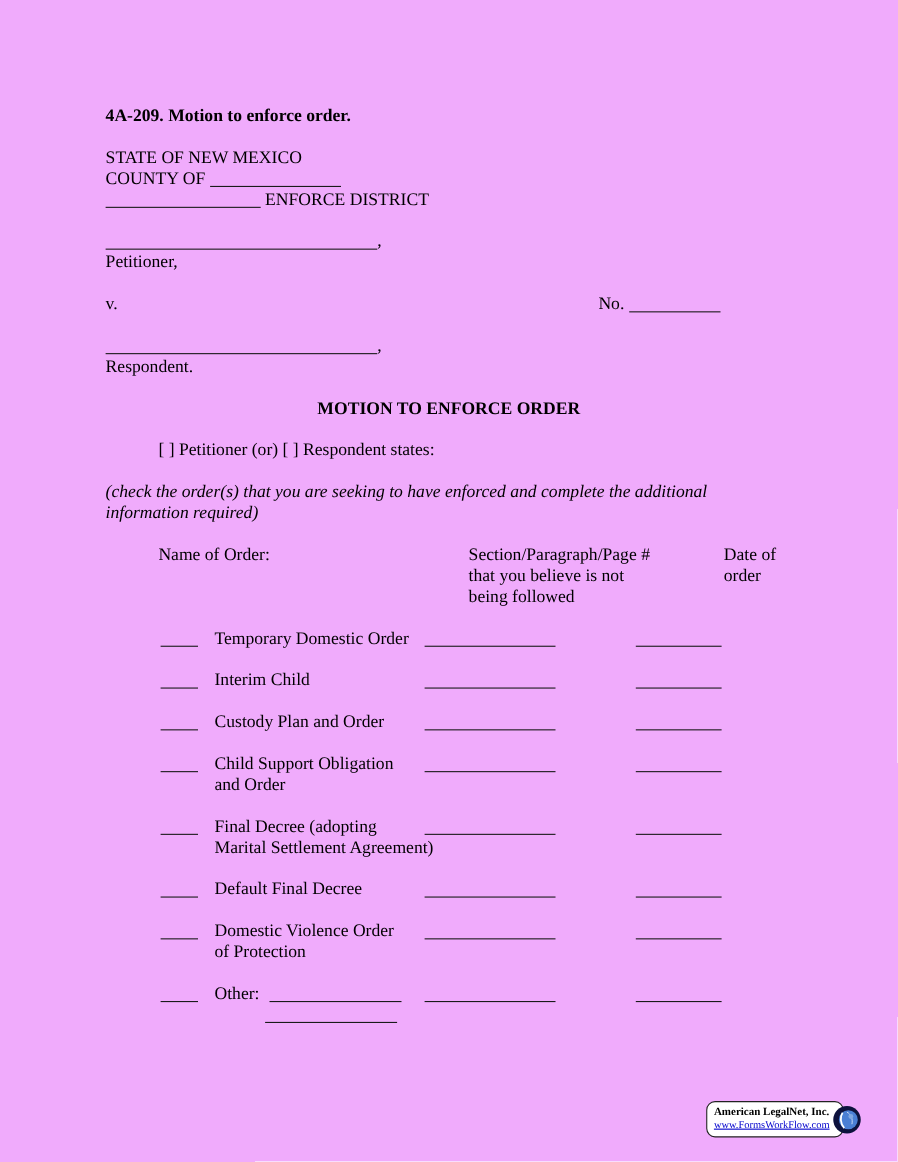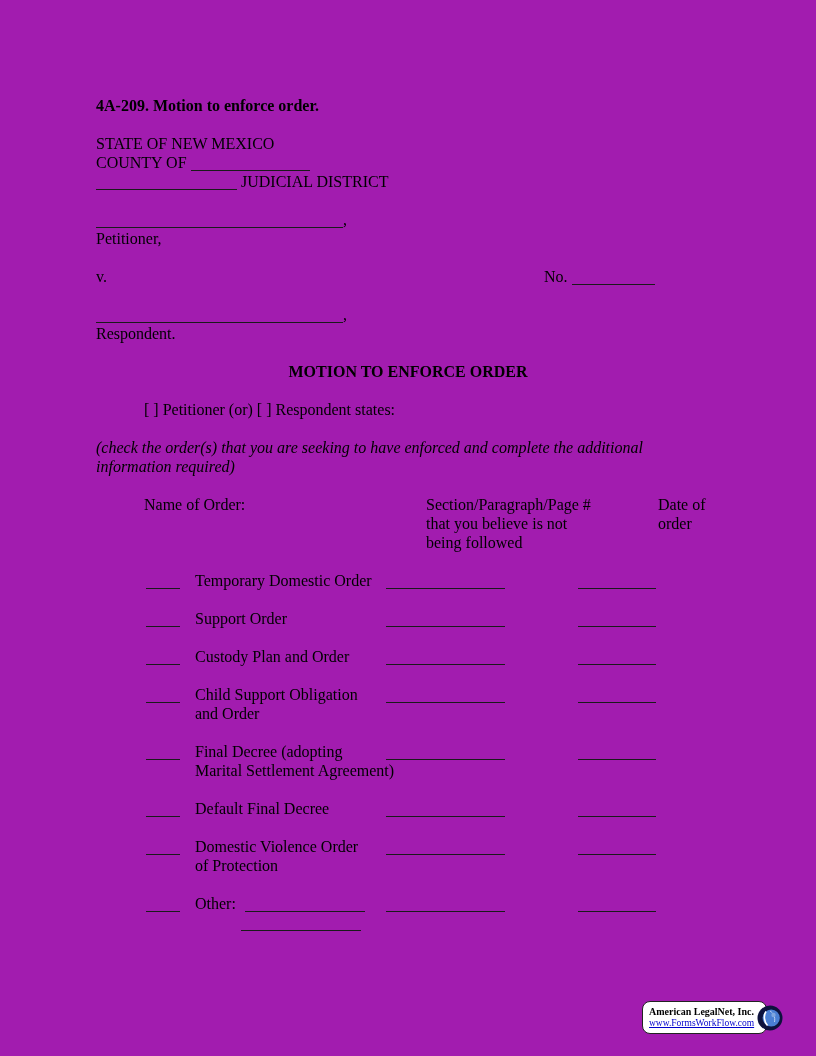--- a/index.html
+++ b/index.html
@@ -1,17 +1,17 @@
 <!DOCTYPE html>
 <html><head>
 <meta charset="utf-8">
 <style>
   html,body { margin:0; padding:0; background:#fff; }
   .page {
-    position:relative; width:816px; height:1056px; background:#a21caf;
+    position:relative; width:816px; height:1056px; background:#f0abfc;
     font-family:"Liberation Serif", serif; font-size:16px; line-height:19px; color:#000;
     overflow:hidden;
   }
   .content { padding:96px 96px 0 96px; }
   .bold { font-weight:bold; }
   .italic { font-style:italic; }
   .center { text-align:center; }
   .mt { margin-top:19px; }
   .nowrap { white-space:nowrap; }
   .indent48 { padding-left:48px; }
@@ -55,21 +55,21 @@
 <body>
 
 <div class="page">
   <div class="content">
 
     <div class="bold">4A-209. Motion to enforce order.</div>
 
     <div class="mt">
       <div>STATE OF NEW MEXICO</div>
       <div><span>COUNTY OF</span> <span class="blank w119"></span></div>
-      <div><span class="blank w141"></span> <span>JUDICIAL DISTRICT</span></div>
+      <div><span class="blank w141"></span> <span>ENFORCE DISTRICT</span></div>
     </div>
 
     <div class="mt">
       <div><span class="blank w248"></span><span>,</span></div>
       <div>Petitioner,</div>
     </div>
 
     <div class="mt vline">
       <span>v.</span>
       <span class="no-group"><span>No.</span>&nbsp;<span class="blank w83"></span></span>
@@ -110,21 +110,21 @@
         <div>Temporary Domestic Order</div>
         <div></div>
       </div>
       <div class="c-sec"><span class="blank w119"></span></div>
       <div class="c-date"><span class="blank w78"></span></div>
     </div>
 
     <div class="mt orow">
       <div class="c-check"><span class="blank w34"></span></div>
       <div class="c-label">
-        <div>Support Order</div>
+        <div>Interim Child</div>
         <div></div>
       </div>
       <div class="c-sec"><span class="blank w119"></span></div>
       <div class="c-date"><span class="blank w78"></span></div>
     </div>
 
     <div class="mt orow">
       <div class="c-check"><span class="blank w34"></span></div>
       <div class="c-label">
         <div>Custody Plan and Order</div>

